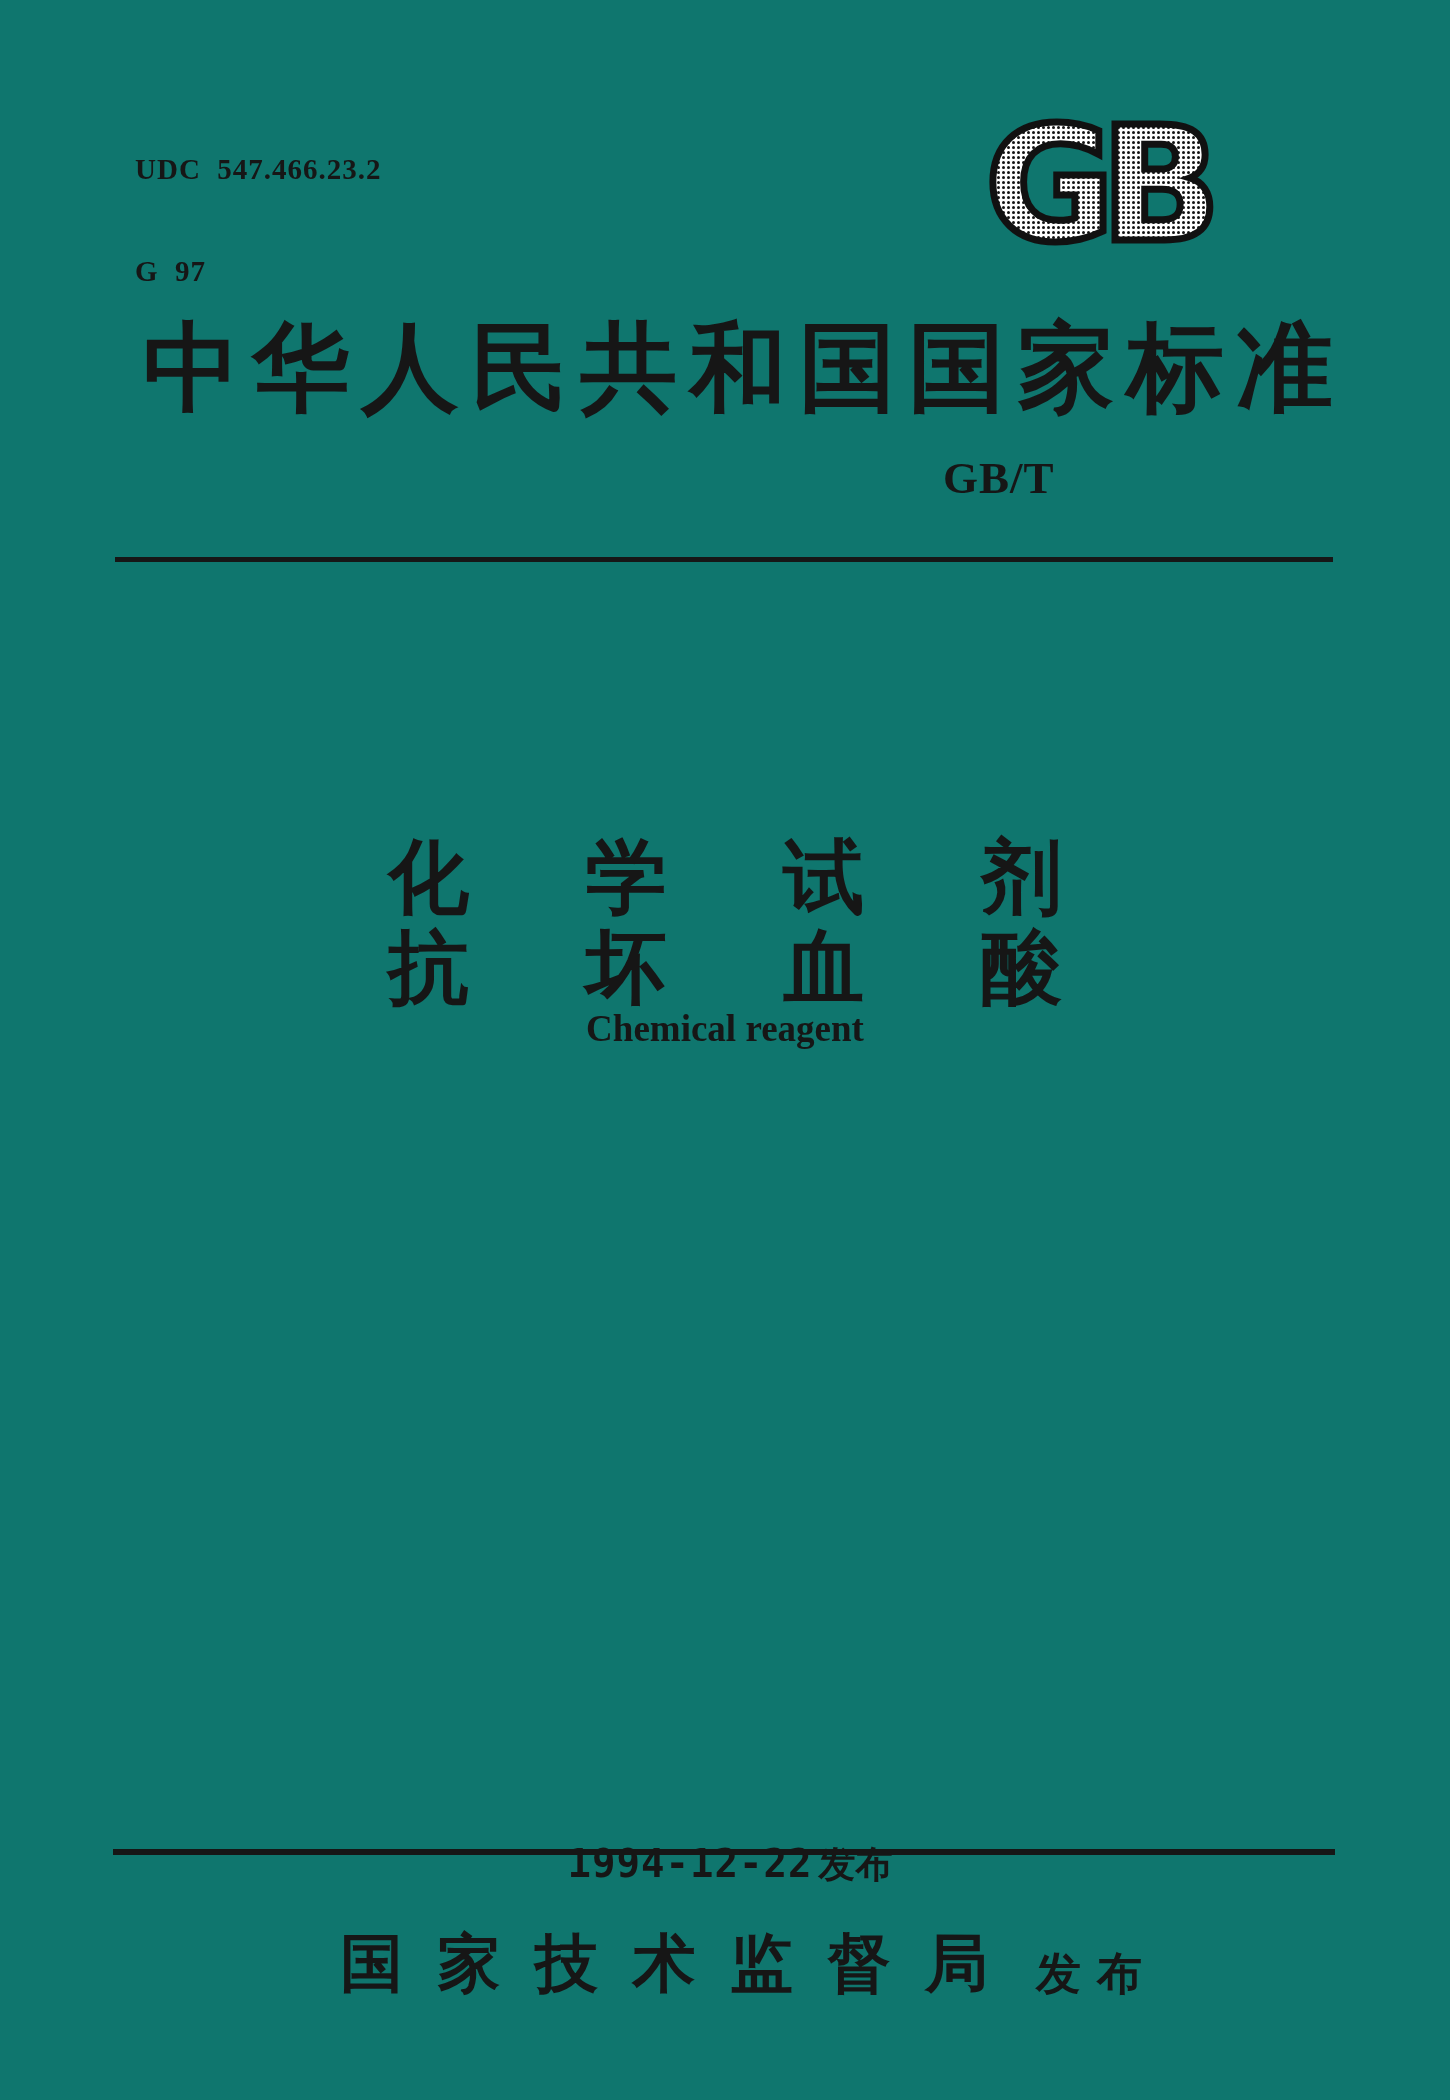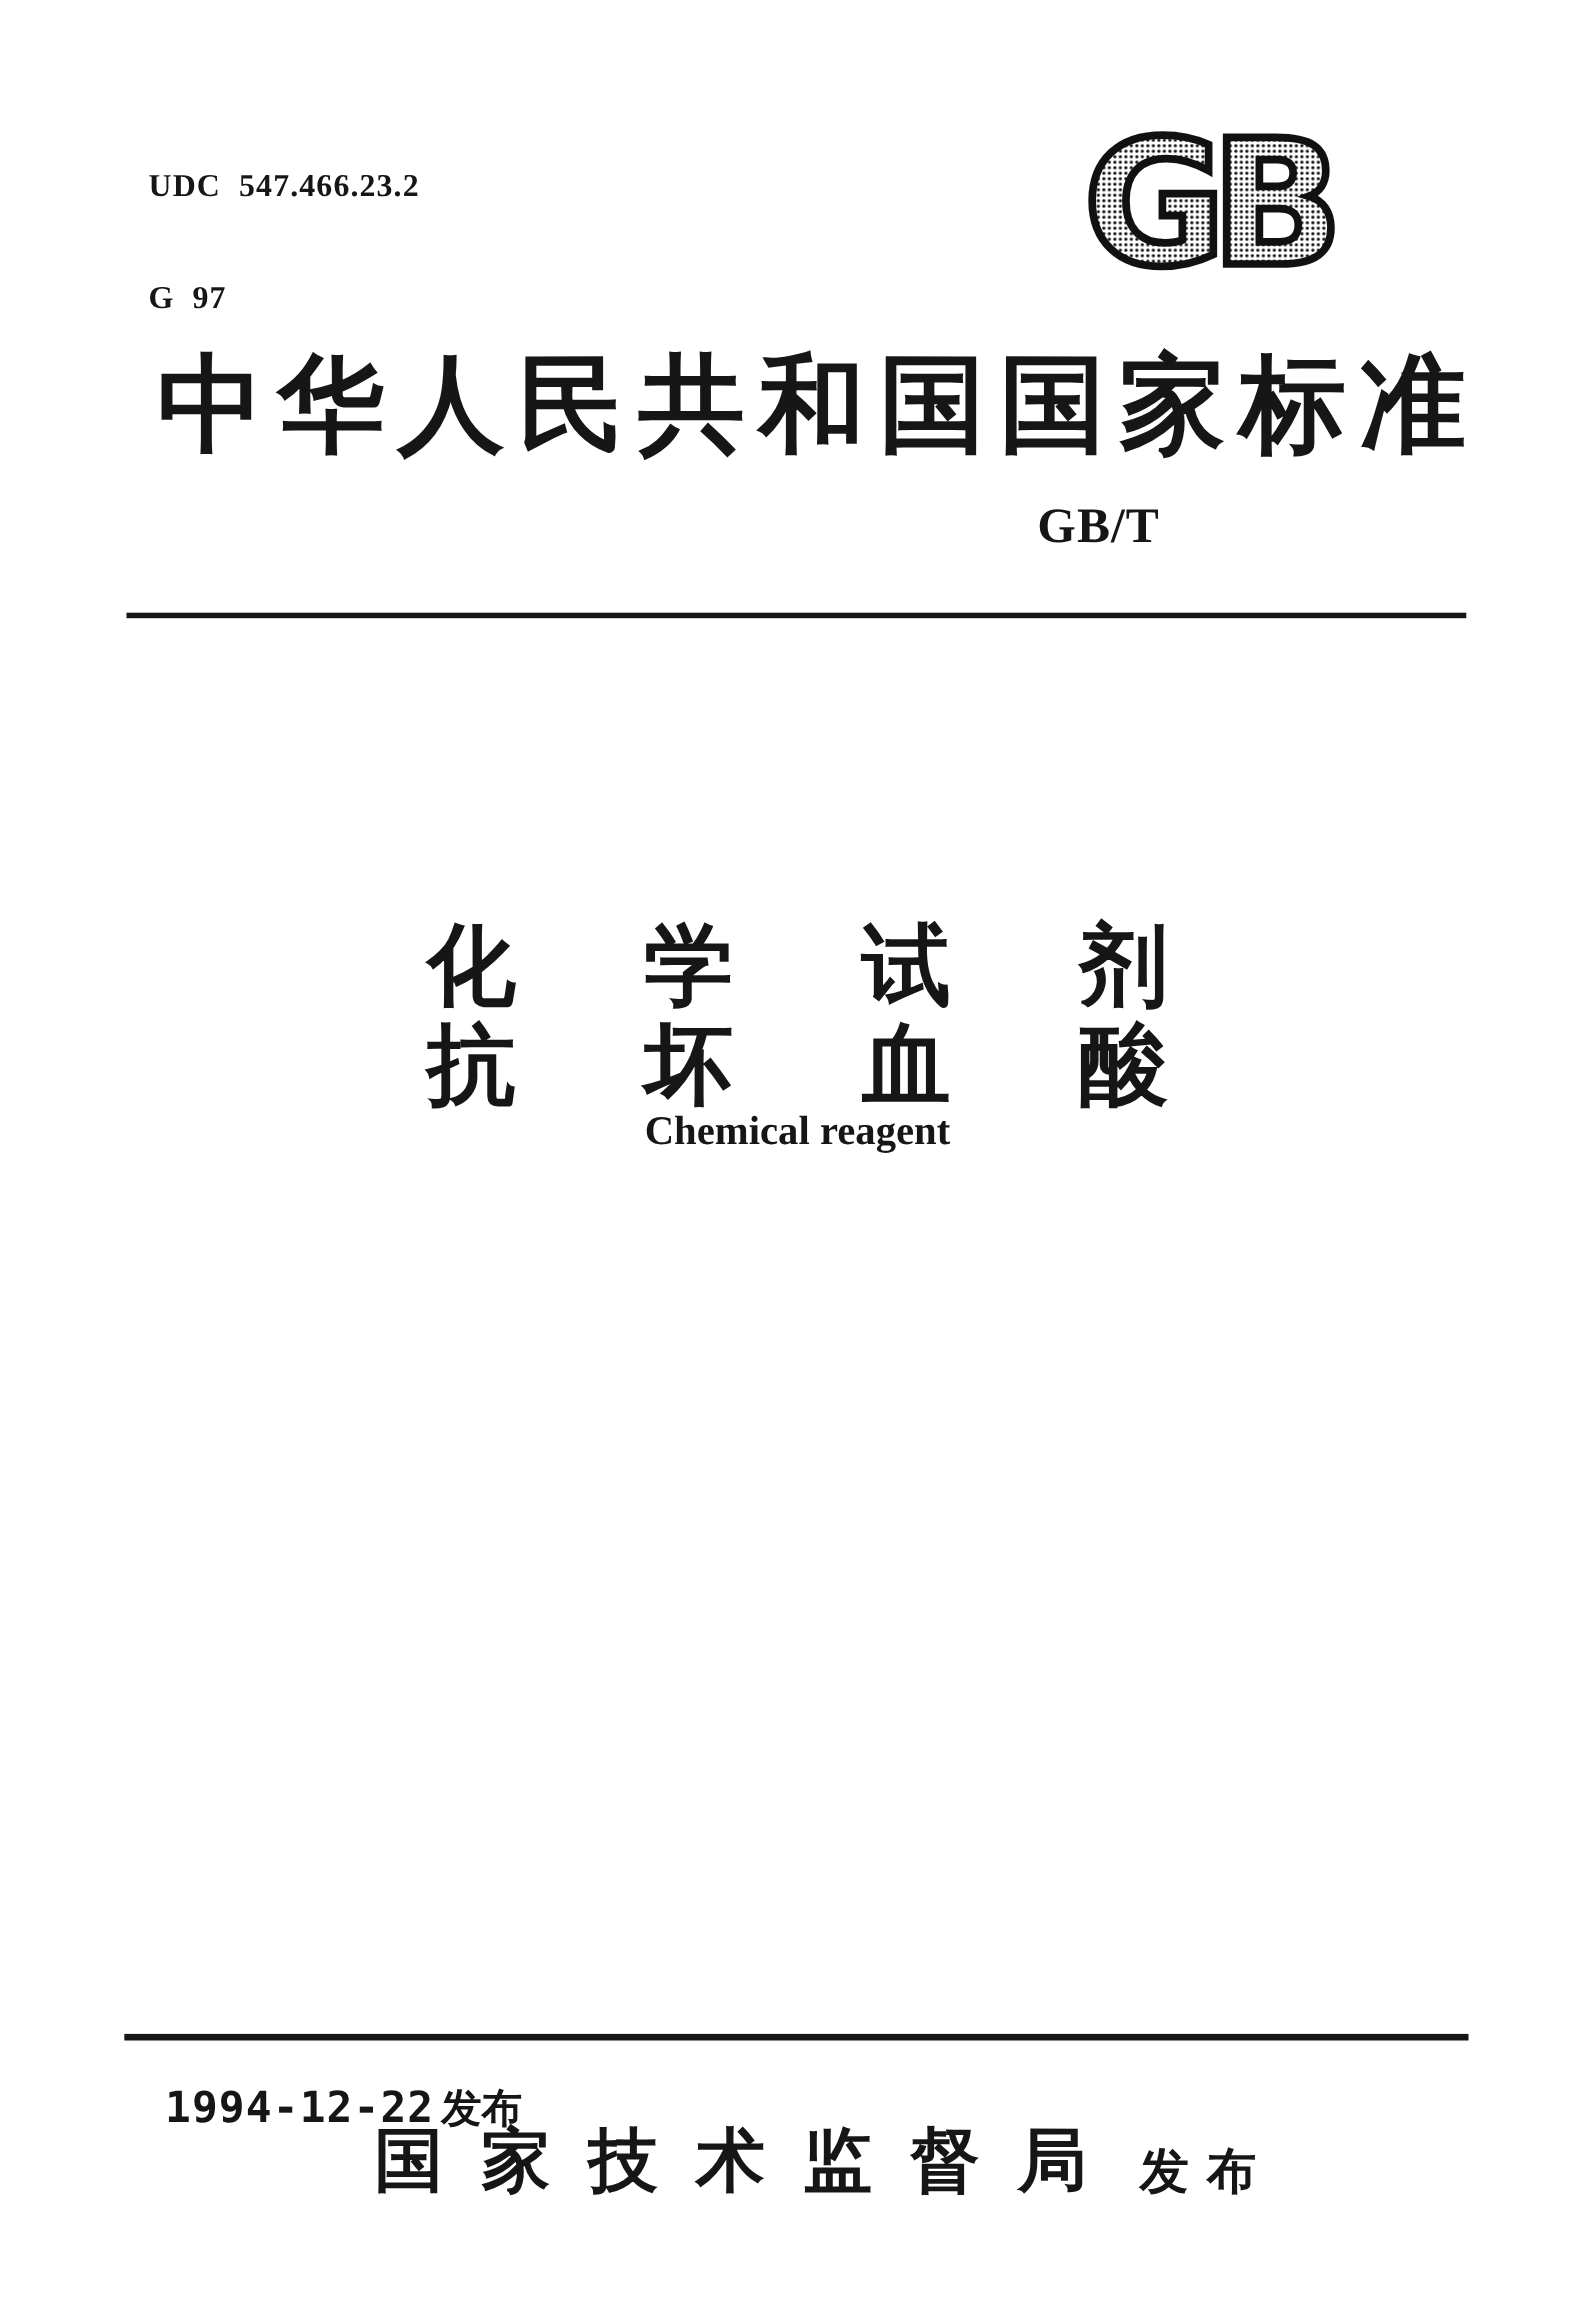--- a/index.html
+++ b/index.html
@@ -1,20 +1,20 @@
 <!DOCTYPE html>
 <html><head>
 <meta charset="utf-8">
 <style>
   html,body{margin:0;padding:0;background:#e8e8e8;}
   .page{
     position:relative;
     width:1450px;height:2100px;
     margin:0 auto;
-    background:#ffffff;
+    background:#0f766e;
     color:#161616;
     overflow:hidden;
     font-family:"Liberation Serif","DejaVu Serif",serif;
   }
   
   .udc-block{
     position:absolute;left:135px;top:84px;
     font-family:"Liberation Serif","DejaVu Serif",serif;
     font-weight:700;font-size:29px;line-height:34px;
     white-space:pre;letter-spacing:1px;
@@ -55,22 +55,22 @@
   .en-title{
     position:absolute;left:25px;top:1000px;width:1400px;
     text-align:center;
     font-family:"Liberation Serif","DejaVu Serif",serif;
     font-weight:700;font-size:37px;line-height:57px;
   }
   
   [data-split-chars]{display:flex;justify-content:space-between;}
   
   .date-row{
-    position:absolute;left:150px;top:1892px;width:1160px;
-    display:flex;justify-content:space-between;align-items:baseline;
+    position:absolute;left:150px;top:1840px;width:1160px;
+    display:flex;justify-content:center;align-items:baseline;
   }
   .date-item{display:flex;align-items:baseline;gap:6px;}
   .date-digits{
     font-family:"DejaVu Sans Mono","Liberation Mono",monospace;
     font-weight:700;font-size:39px;letter-spacing:1px;
   }
   .date-suffix{
     font-family:"Liberation Serif","DejaVu Serif",serif;
     font-weight:900;font-size:37px;
   }

